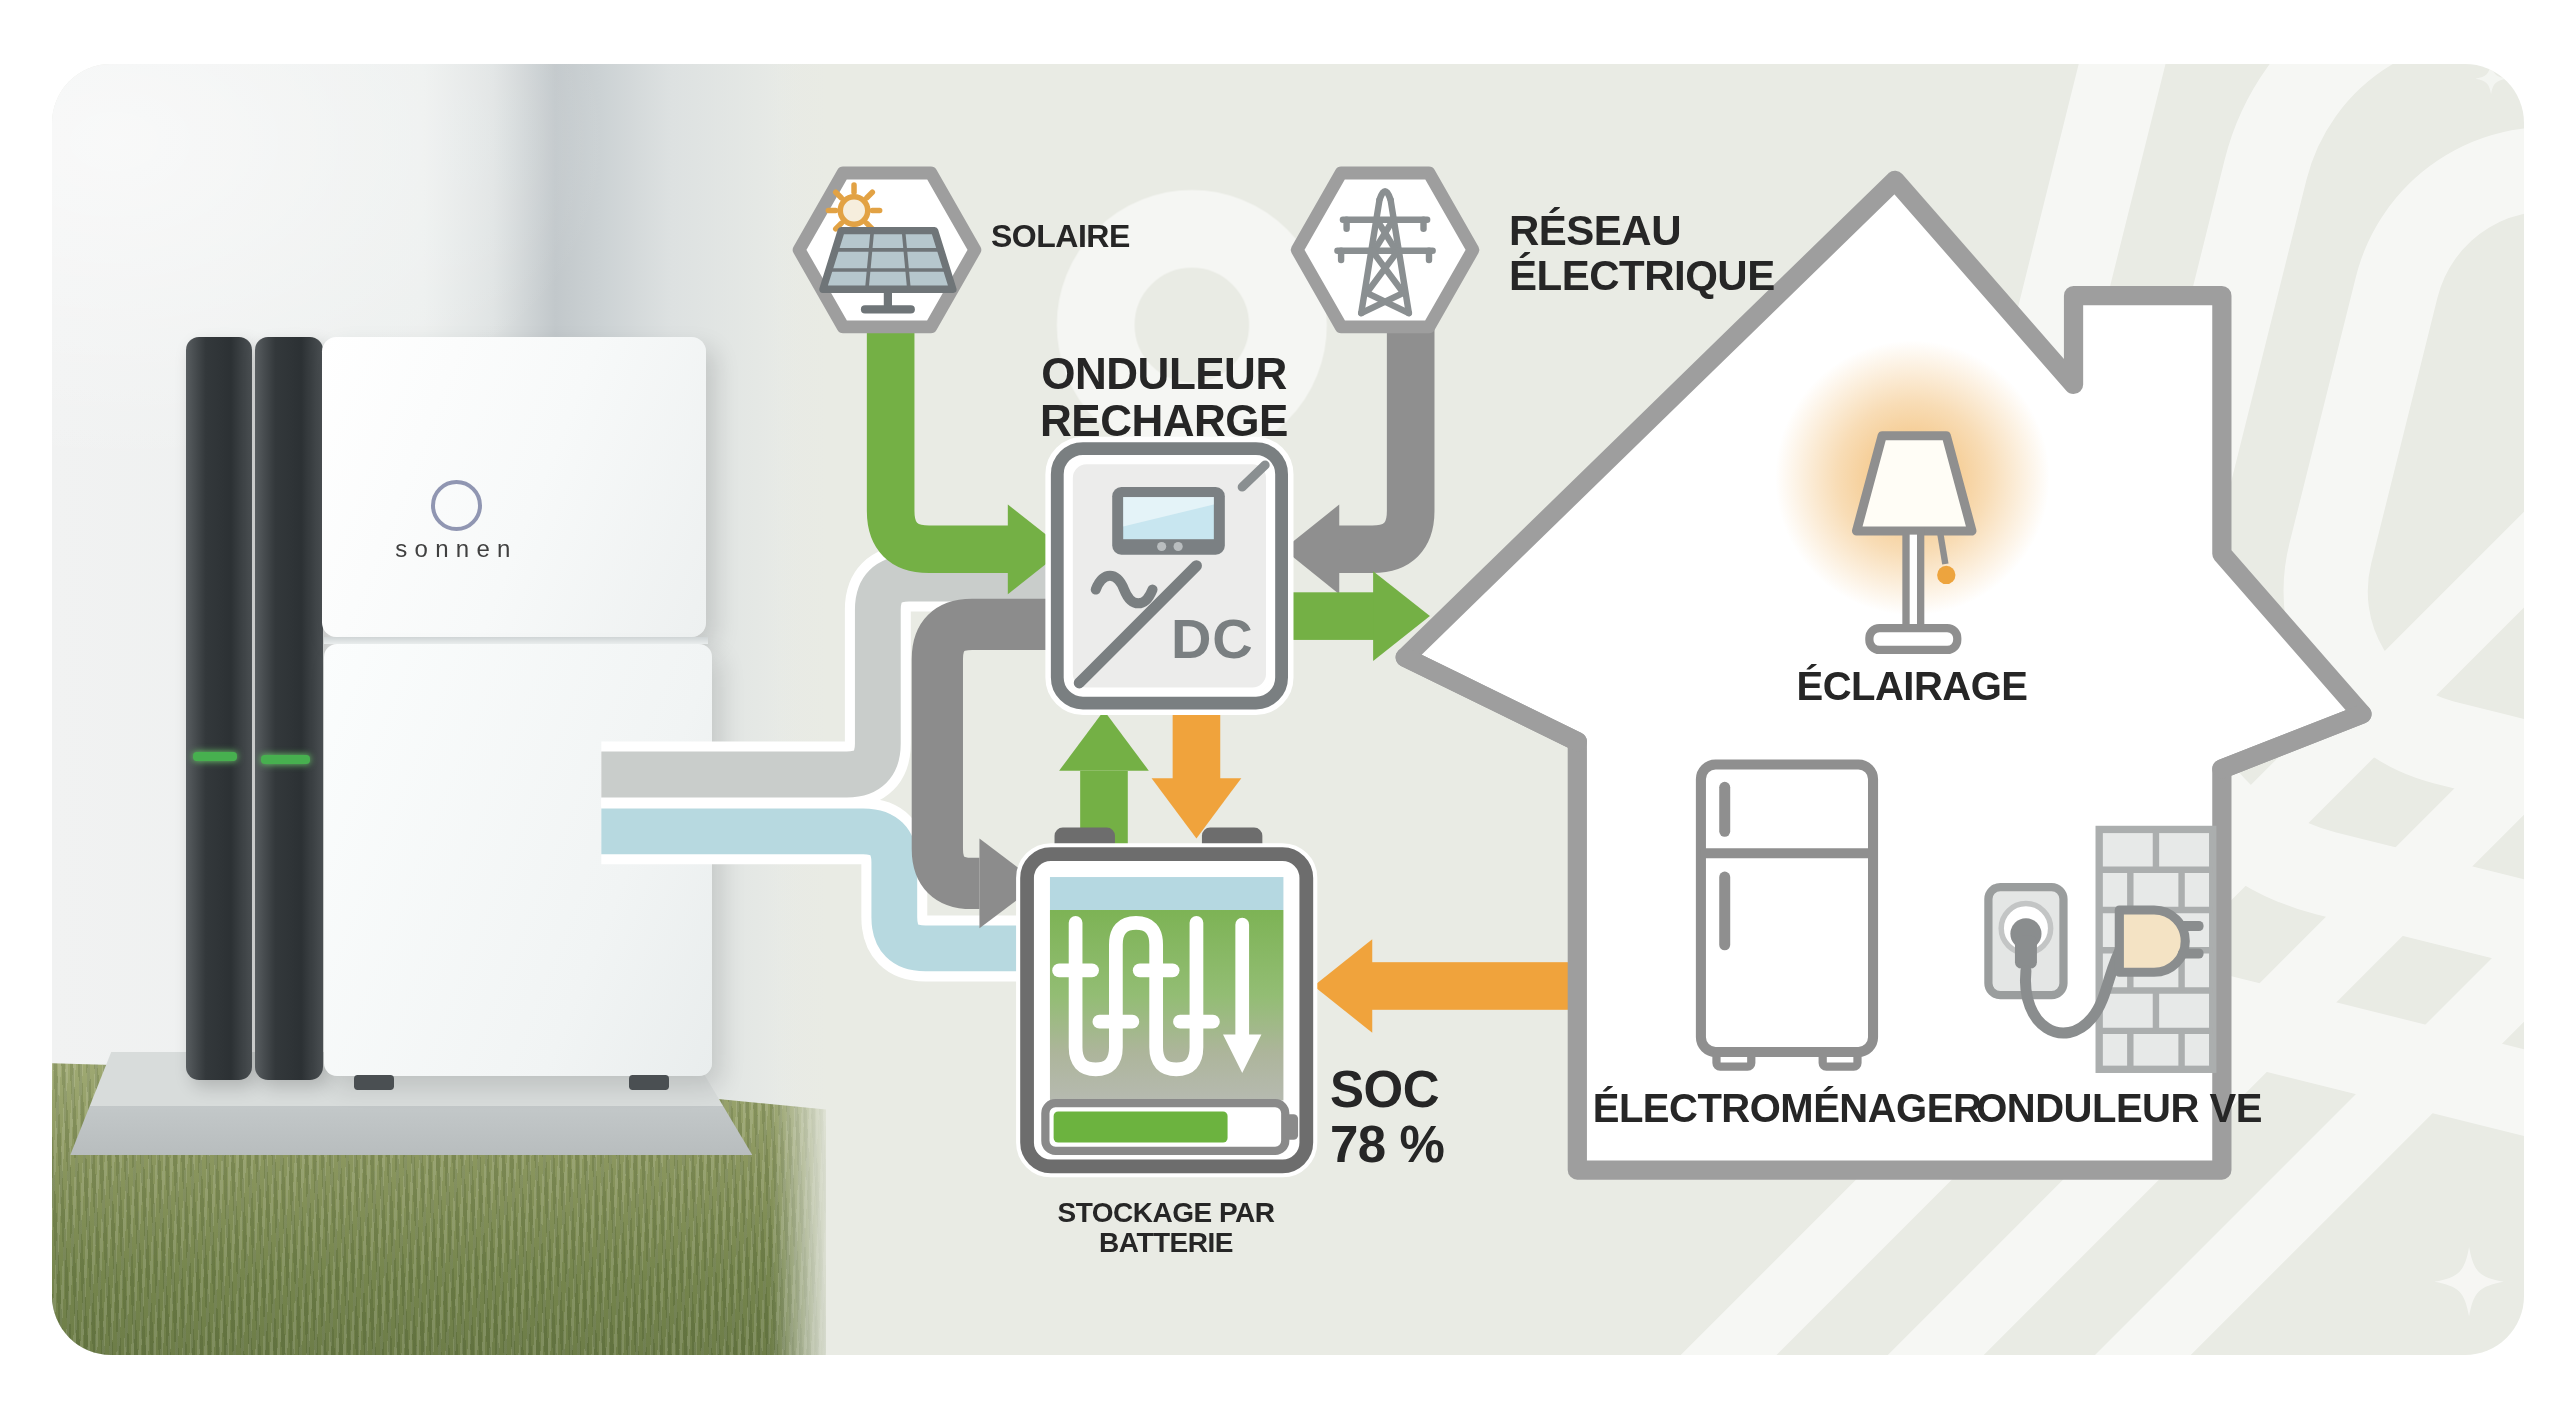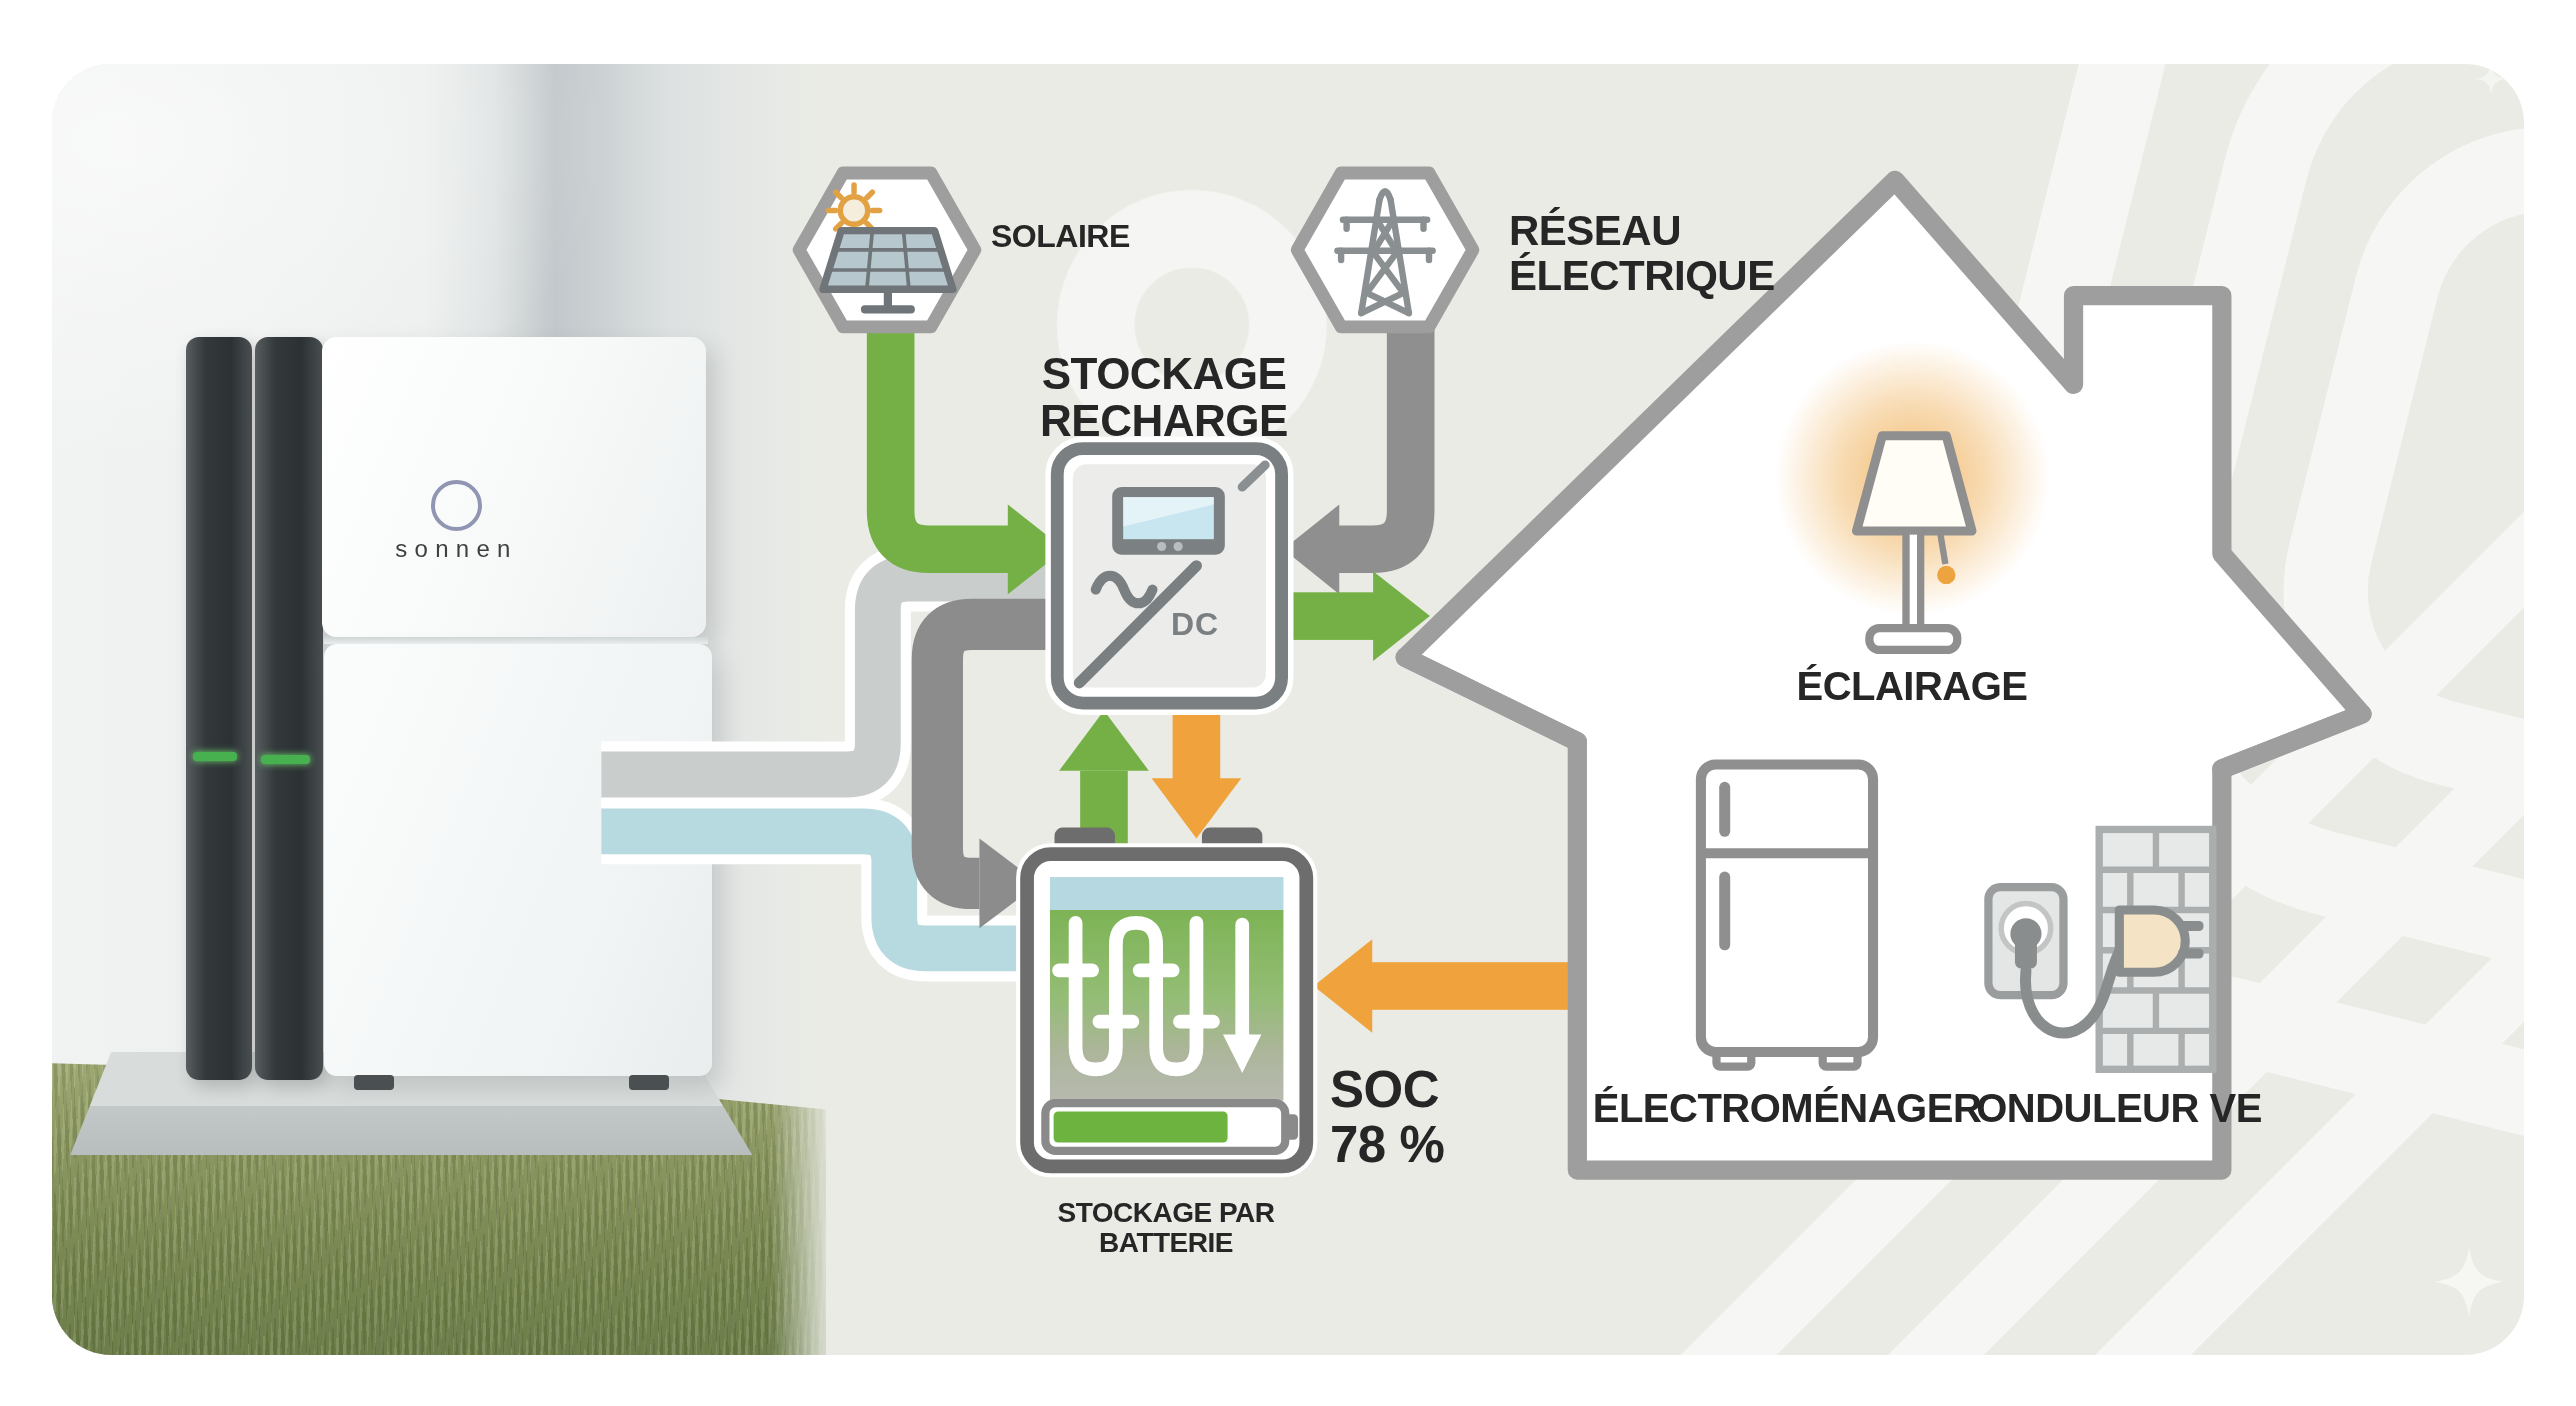--- a/index.html
+++ b/index.html
@@ -49,21 +49,21 @@
     border:4.6px solid #9096b2;box-sizing:border-box;}
   .wordmark{position:absolute;left:313px;top:471px;width:183px;text-align:center;
     font-size:24px;letter-spacing:7.3px;color:#404040;}
   .fadeEdge{position:absolute;left:719px;top:0;width:64px;height:1291px;
     background:linear-gradient(90deg,rgba(233,235,228,0),#e9ebe4);}
   
   svg.diagram{position:absolute;left:0;top:0;width:2472px;height:1291px;}
   .lbl{position:absolute;color:var(--c-text);font-weight:700;font-size:40px;
     line-height:1.06;letter-spacing:-0.5px;white-space:nowrap;}
   .lbl.center{text-align:center;white-space:normal;}
-  .dcText{position:absolute;left:1119px;top:542px;font-weight:700;font-size:32px;
+  .dcText{position:absolute;left:1119px;top:542px;font-weight:700;font-size:56px;
     color:var(--c-box_gray);letter-spacing:0.9px;}
 </style>
 </head>
 <body>
 
 <div class="card">
 
   <div class="photo">
     <div class="light"></div>
   </div>
@@ -302,21 +302,21 @@
       </g>
     </g>
   </svg>
 
   <div class="lbl" style="left:939px;top:156px;font-size:32px">SOLAIRE</div>
   <div class="lbl" style="left:1457px;top:145px;font-size:42px">
     <div>RÉSEAU</div>
     <div>ÉLECTRIQUE</div>
   </div>
   <div class="lbl center" style="left:929px;top:287px;width:366px;font-size:44px">
-    <div>STOCKAGE</div>
+    <div>ONDULEUR</div>
     <div>RECHARGE</div>
   </div>
   <div class="dcText">DC</div>
   <div class="lbl" style="left:1278px;top:998px;font-size:51px;line-height:1.08">
     <div>SOC</div>
     <div>78 %</div>
   </div>
   <div class="lbl center" style="left:931px;top:1134px;width:366px;font-size:28px">
     <div>STOCKAGE PAR</div>
     <div>BATTERIE</div>

